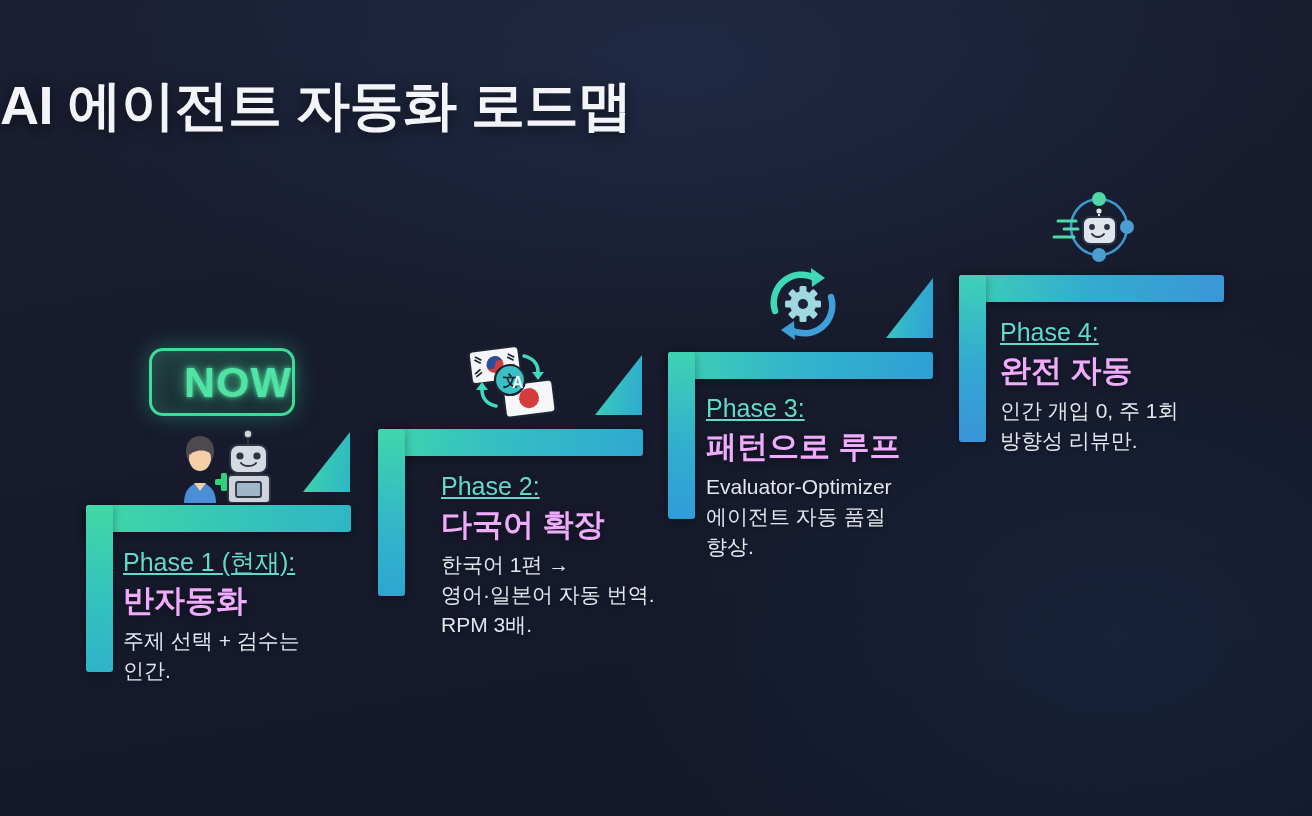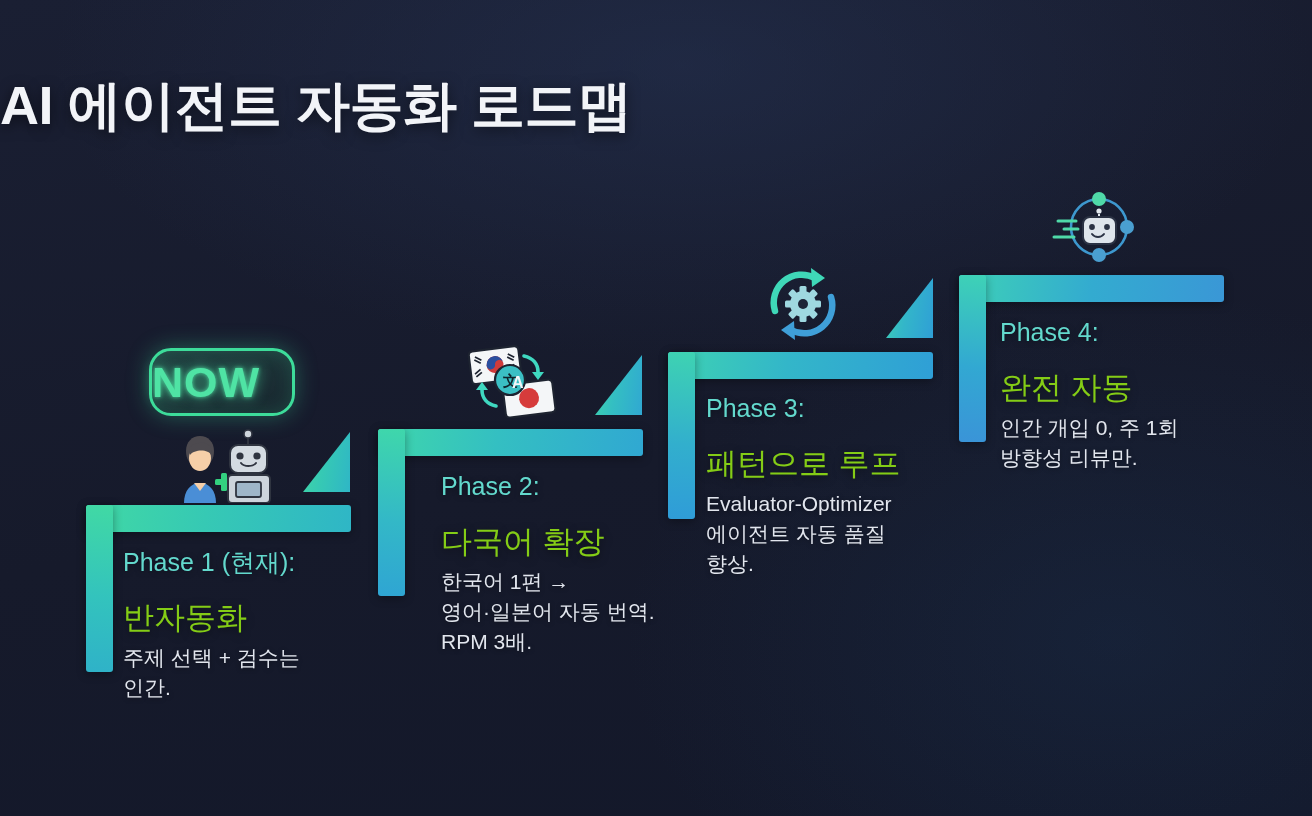--- a/index.html
+++ b/index.html
@@ -55,37 +55,38 @@
     position:absolute;
     clip-path:polygon(0% 100%, 100% 100%, 100% 0%);
     box-shadow:0 2px 10px rgba(0,0,0,.3);
   }
 
   .txt{position:absolute;}
   .phase-label{
     font-size:25px;font-weight:400;color:#63d9cd;
     line-height:1.15;white-space:nowrap;
     text-shadow:0 1px 6px rgba(0,0,0,.4);
+    text-decoration:underline;
   }
   .phase-title{
-    font-size:31px;font-weight:400;color:#84cc16;
-    line-height:1.2;margin-top:22px;white-space:nowrap;
+    font-size:31px;font-weight:700;color:#f0abfc;
+    line-height:1.2;margin-top:5px;white-space:nowrap;
     text-shadow:0 2px 8px rgba(0,0,0,.5);
   }
   .phase-desc{
     font-size:21px;font-weight:400;color:#e2e6ee;
     line-height:1.42;margin-top:7px;white-space:pre-line;
     text-shadow:0 1px 5px rgba(0,0,0,.4);
   }
 
   
   .now-badge{
     position:absolute;
-    display:flex;align-items:center;justify-content:flex-start;
-    border:3px solid #3ddc9a;border-radius:22px;
+    display:flex;align-items:center;justify-content:flex-end;
+    border:3px solid #3ddc9a;border-radius:14px;
     background:linear-gradient(160deg,rgba(40,90,78,.55),rgba(25,50,48,.45));
     box-shadow:0 0 22px rgba(61,220,154,.35),inset 0 0 18px rgba(61,220,154,.18);
   }
   .now-badge span{
     font-size:43px;font-weight:700;letter-spacing:1px;
     color:#4fe3a4;
     text-shadow:0 0 14px rgba(79,227,164,.75),0 0 4px rgba(79,227,164,.9);
   }
 
   .icon-wrap{position:absolute;}

